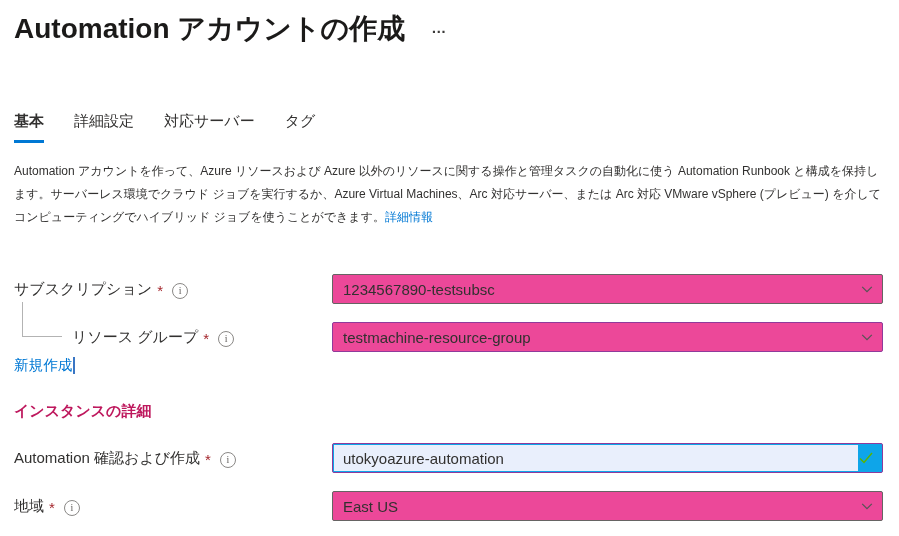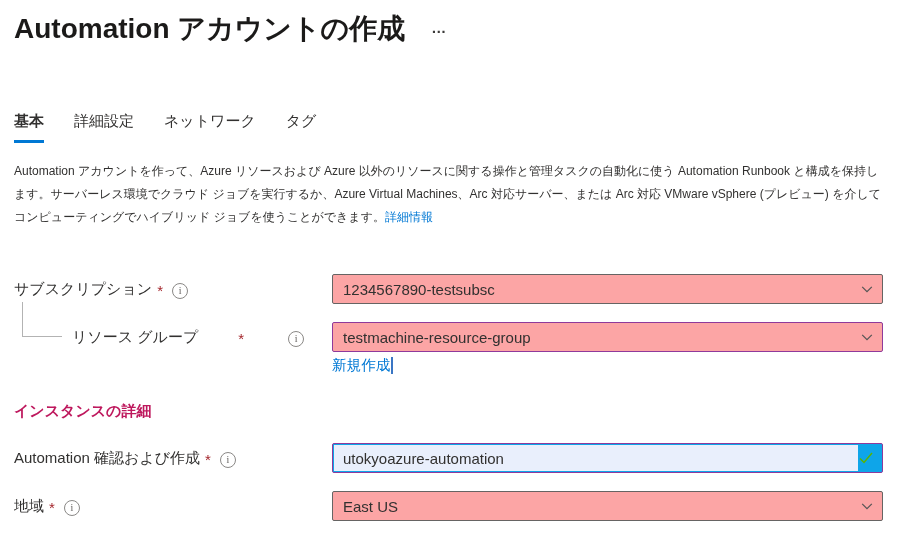--- a/index.html
+++ b/index.html
@@ -22,32 +22,32 @@
   .description a, .link { color:#0078d4; text-decoration:none; cursor:pointer; }
 
   
   .form { margin-top:45px; }
   .form-row { display:flex; align-items:center; }
   .form-label { width:318px; flex-shrink:0; display:flex; align-items:flex-end; font-size:15px; color:#323130; }
   .required { color:#a4262c; margin-left:5px; }
   .info-icon { width:16px; height:16px; border:1px solid #8a8886; border-radius:50%; color:#605e5c;
                font-size:10px; line-height:14px; text-align:center; margin-left:9px; flex-shrink:0;
                font-family:"Liberation Serif", serif; cursor:default; }
-  .control { width:551px; height:30px; border:1px solid #666463; border-radius:2px; background:#fca5a5;
+  .control { width:551px; height:30px; border:1px solid #666463; border-radius:2px; background:#ec4899;
              display:flex; align-items:center; padding:0 8px 0 10px; font-size:15px; color:#323130; cursor:pointer; position:relative; }
   .control .value { flex:1; white-space:nowrap; overflow:hidden; }
   .chevron { width:14px; height:14px; flex-shrink:0; }
   .focus-border { border:1px solid #8f3a9b; }
 
   .row-subscription { margin-top:0; }
   .row-resource-group { margin-top:18px; position:relative; }
   .connector { position:absolute; left:8px; top:-20px; width:40px; height:35px;
                border-left:1px solid #b3b3b3; border-bottom:1px solid #b3b3b3; }
-  .row-resource-group .form-label { padding-left:58px; width:318px;gap:35px; }
-  .create-new-line { margin-left:318px; margin-top:4px; font-size:14.6px; display:flex; align-items:center; }
+  .row-resource-group .form-label { padding-left:58px; width:318px; }
+  .create-new-line { margin-top:4px; font-size:14.6px; display:flex; align-items:center; }
   .text-cursor { display:inline-block; width:1.5px; height:17px; background:#3a76c4; margin-left:1px; }
 
   .section-header { margin-top:27px; font-size:15px; font-weight:700; color:#be185d; }
 
   .row-account-name { margin-top:22px; }
   .name-input { background:#0ea5e9; overflow:hidden; cursor:text; }
   .selection-fill { position:absolute; top:1px; bottom:1px; left:1px; right:24px; background:#e9effc; }
   .name-input .value, .name-input .check-icon { position:relative; z-index:1; }
   .check-icon { width:16px; height:16px; flex-shrink:0; }
 
@@ -59,21 +59,21 @@
 <div class="page">
 
   <div class="header-row">
     <div class="page-title">Automation アカウントの作成</div>
     <div class="more-icon">…</div>
   </div>
 
   <div class="tabs">
     <div class="tab active">基本</div>
     <div class="tab">詳細設定</div>
-    <div class="tab">ネットワーク</div>
+    <div class="tab">対応サーバー</div>
     <div class="tab">タグ</div>
   </div>
 
   <div class="description"><span>Automation アカウントを作って、Azure リソースおよび Azure 以外のリソースに関する操作と管理タスクの自動化に使う Automation Runbook と構成を保持します。サーバーレス環境でクラウド ジョブを実行するか、Azure Virtual Machines、Arc 対応サーバー、または Arc 対応 VMware vSphere (プレビュー) を介してコンピューティングでハイブリッド ジョブを使うことができます。</span><a class="link">詳細情報</a></div>
 
   <div class="form">
 
     <div class="form-row row-subscription">
       <div class="form-label">
         <span>サブスクリプション</span>

